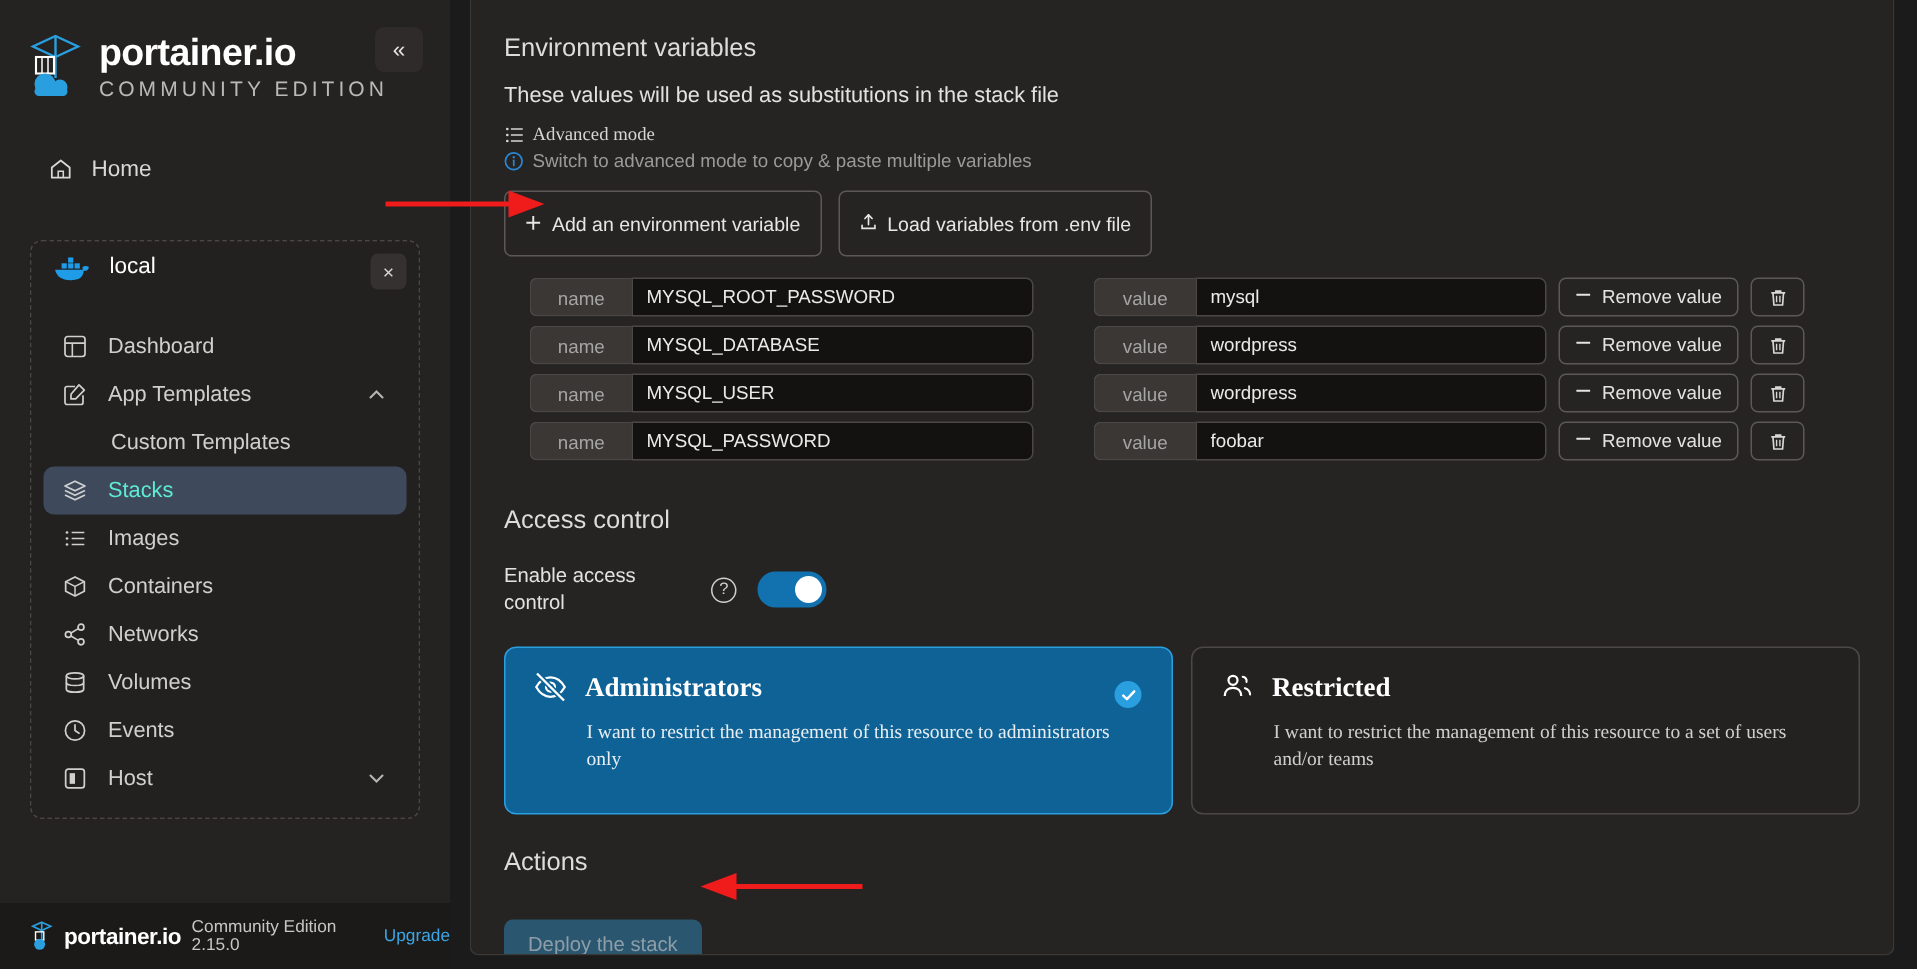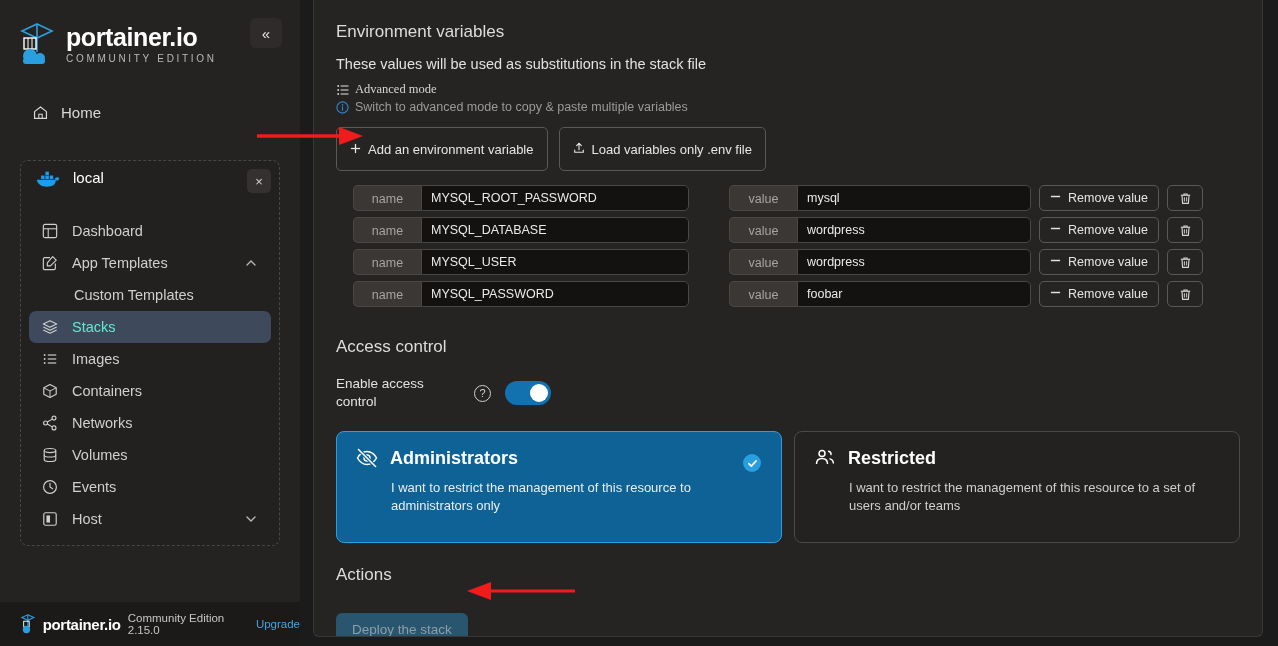--- a/index.html
+++ b/index.html
@@ -23,21 +23,21 @@
     padding: 16px 0 0 18px;
     height: 72px;
   }
   .logo-mark { width: 38px; height: 44px; flex: 0 0 38px; }
   .brand-text { margin-left: 10px; }
   .brand-title {
     font-size: 25px; color: #ffffff; font-weight: 700;
     letter-spacing: -0.4px; line-height: 26px;
   }
   .brand-sub {
-    font-size: 10px; color: #b9b9b9; letter-spacing: 2.7px;
+    font-size: 14px; color: #b9b9b9; letter-spacing: 2.7px;
     margin-top: 3px; font-weight: 400;
   }
   .collapse-btn {
     position: absolute; top: 18px; right: 18px;
     width: 32px; height: 30px; border-radius: 6px;
     background: #2e2b2a; color: #e6e6e6;
     display: flex; align-items: center; justify-content: center;
     font-size: 15px; cursor: pointer; border: none;
   }
 
@@ -189,21 +189,21 @@
   }
   .toggle .knob {
     position: absolute; right: 3px; top: 3px;
     width: 18px; height: 18px; border-radius: 50%; background: #fff;
   }
 
   .cards { display: flex; gap: 12px; }
   .card {
     width: 447px; height: 112px;
     border-radius: 8px; padding: 14px 18px;
-    position: relative; cursor: pointer;
+    position: relative; cursor: pointer; font-family: Liberation Serif, serif;
   }
   .card.selected { background: #0e6296; border: 1.5px solid #2a9fe0; }
   .card.plain { background: #242221; border: 1px solid #4b4847; }
   .card-head { display: flex; align-items: center; gap: 11px; }
   .card-title { color: #fff; font-size: 18px; font-weight: 700; }
   .card-desc {
     color: #e8eef3; font-size: 13px; line-height: 18px;
     margin-top: 9px; margin-left: 36px; max-width: 390px;
   }
   .card.plain .card-desc { color: #cfcfcf; }
@@ -446,21 +446,21 @@
           <span>Add an environment variable</span>
         </button>
         <button class="obtn">
           <span>
             <svg width="12" height="12" viewBox="0 0 14 14">
               <path d="M7 1.5 V9" stroke="#e6e6e6" stroke-width="1.3" stroke-linecap="round"></path>
               <path d="M4.2 4.3 L7 1.5 L9.8 4.3" fill="none" stroke="#e6e6e6" stroke-width="1.3" stroke-linecap="round" stroke-linejoin="round"></path>
               <path d="M2 9.5 V12 H12 V9.5" fill="none" stroke="#e6e6e6" stroke-width="1.3" stroke-linecap="round"></path>
             </svg>
           </span>
-          <span>Load variables only .env file</span>
+          <span>Load variables from .env file</span>
         </button>
       </div>
 
       
       <div class="var-table">
         <div class="col-left">
           <div class="var-row">
             <span class="chip">name</span>
             <input class="fld name-fld" value="MYSQL_ROOT_PASSWORD" style="">
           </div>

